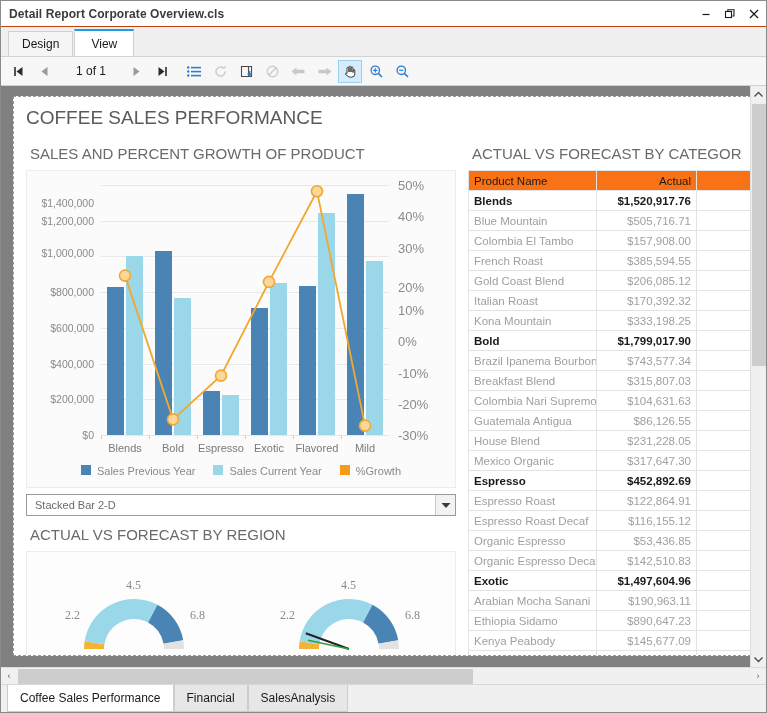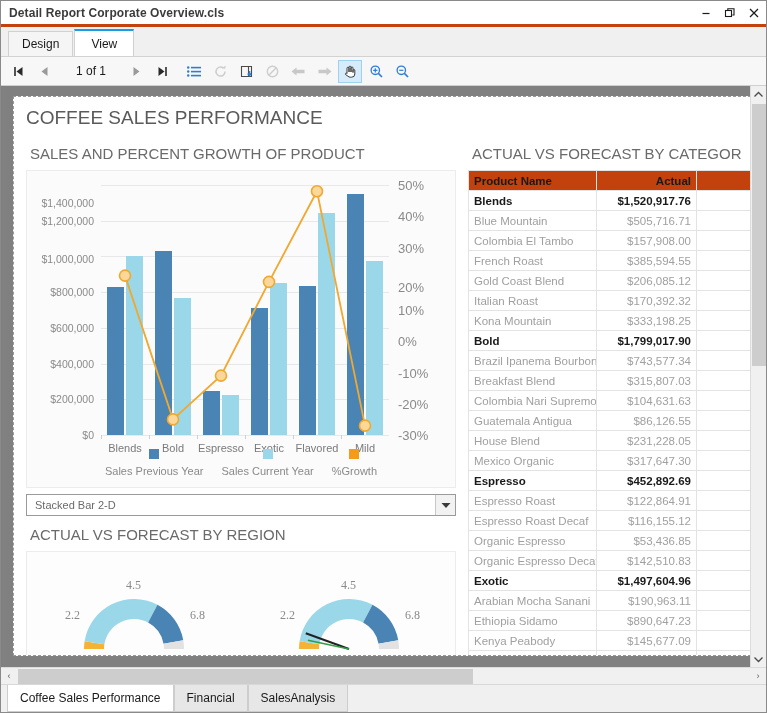--- a/index.html
+++ b/index.html
@@ -17,21 +17,21 @@
     border: 1px solid #8a8a8a;
     display: flex; flex-direction: column;
   }
 
   
   .titlebar {
     height: 26px; flex: 0 0 26px;
     background: #ffffff;
     display: flex; align-items: center;
     padding-left: 8px;
-    border-bottom: 3px solid #c2410c;
+    border-bottom: 1px solid #c2410c;
   }
   .titlebar .title {
     font-size: 12px; font-weight: bold; color: #3b3b3b;
     letter-spacing: .1px;
   }
   .win-btns { margin-left: auto; display: flex; align-items: center; }
   .win-btn {
     width: 24px; height: 24px;
     display: flex; align-items: center; justify-content: center;
     font-size: 12px; color: #1a1a1a; cursor: default;
@@ -146,21 +146,21 @@
   .xlab {
     position: absolute; top: 100%; margin-top: 7px; left: 0; right: 0;
     text-align: center; font-size: 11px; color: #7a7a7a;
   }
   .lineSvg { position: absolute; left: 0; top: 0; overflow: visible; }
   .legend {
     position: absolute; left: 0; right: 0; bottom: 10px;
     display: flex; justify-content: center; gap: 18px;
     font-size: 11px; color: #8a8a8a;
   }
-  .legend .li { display: flex; align-items: center; gap: 6px; flex-direction: column; }
+  .legend .li { display: flex; align-items: flex-start; gap: 6px; }
   .swatch { width: 10px; height: 10px; display: inline-block; }
 
   
   .dd {
     margin-top: 6px;
     width: 430px; height: 22px;
     background: #ffffff;
     border: 1px solid #9a9a9a;
     display: flex; align-items: center;
     font-size: 11px; color: #6a6a6a;
@@ -183,21 +183,21 @@
   .gnum { position: absolute; font-size: 12px; color: #8a8a8a; font-family: Liberation Serif, serif; }
 
   
   .tbl { width: 100%; border-collapse: collapse; font-size: 11.5px; table-layout: fixed; }
   .tbl th, .tbl td {
     border: 1px solid #e3e3e3;
     padding: 2px 5px;
     height: 20px;
     white-space: nowrap; overflow: hidden;
   }
-  .tbl th { color: #1a1a1a; font-weight: bold; text-align: left; background: #c2410c; }
+  .tbl th { color: #1a1a1a; font-weight: normal; text-align: left; background: #f97316; }
   .tbl th.num { text-align: right; }
   .tbl td { color: #a0a0a0; }
   .tbl td.num { text-align: right; }
   .tbl tr.grouprow td { color: #1a1a1a; font-weight: bold; }
   .cw1 { width: 128px; } .cw2 { width: 100px; } .cw3 { width: 100px; }
 
   
   .vscroll {
     position: absolute; right: 0; top: 0; bottom: 0; width: 16px;
     background: #f0f0f0; border-left: 1px solid #dcdcdc;
@@ -376,21 +376,21 @@
                 <div class="ylab" style="top: 250px;">$0</div>
                 <div class="gridline" style="top: 214.286px;"></div>
                 <div class="ylab" style="top: 214.286px;">$200,000</div>
                 <div class="gridline" style="top: 178.571px;"></div>
                 <div class="ylab" style="top: 178.571px;">$400,000</div>
                 <div class="gridline" style="top: 142.857px;"></div>
                 <div class="ylab" style="top: 142.857px;">$600,000</div>
                 <div class="gridline" style="top: 107.143px;"></div>
                 <div class="ylab" style="top: 107.143px;">$800,000</div>
                 <div class="gridline" style="top: 71.4286px;"></div>
-                <div class="ylab" style="top: 74px; margin-left: 48px;">$1,000,000</div>
+                <div class="ylab" style="top: 68px; margin-left: 48px;">$1,000,000</div>
                 <div class="gridline" style="top: 35.7143px;"></div>
                 <div class="ylab" style="top: 35.7143px;">$1,200,000</div>
                 <div class="gridline" style="top: 0px;"></div>
                 <div class="ylab" style="top: 0px; margin-top: 18px;">$1,400,000</div>
                 <div class="ylab2" style="top: 250px;">-30%</div>
                 <div class="ylab2" style="top: 218.75px;">-20%</div>
                 <div class="ylab2" style="top: 187.5px;">-10%</div>
                 <div class="ylab2" style="top: 156.25px;">0%</div>
                 <div class="ylab2" style="top: 125px;">10%</div>
                 <div class="ylab2" style="top: 102px;">20%</div>

